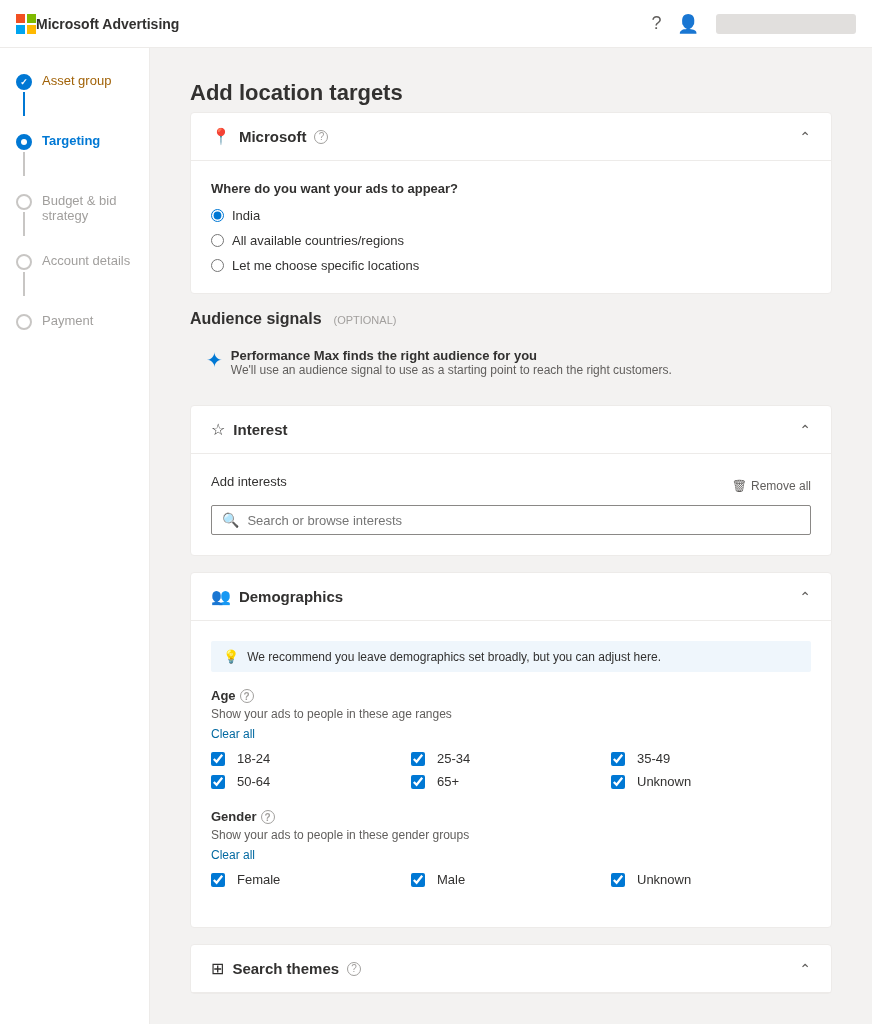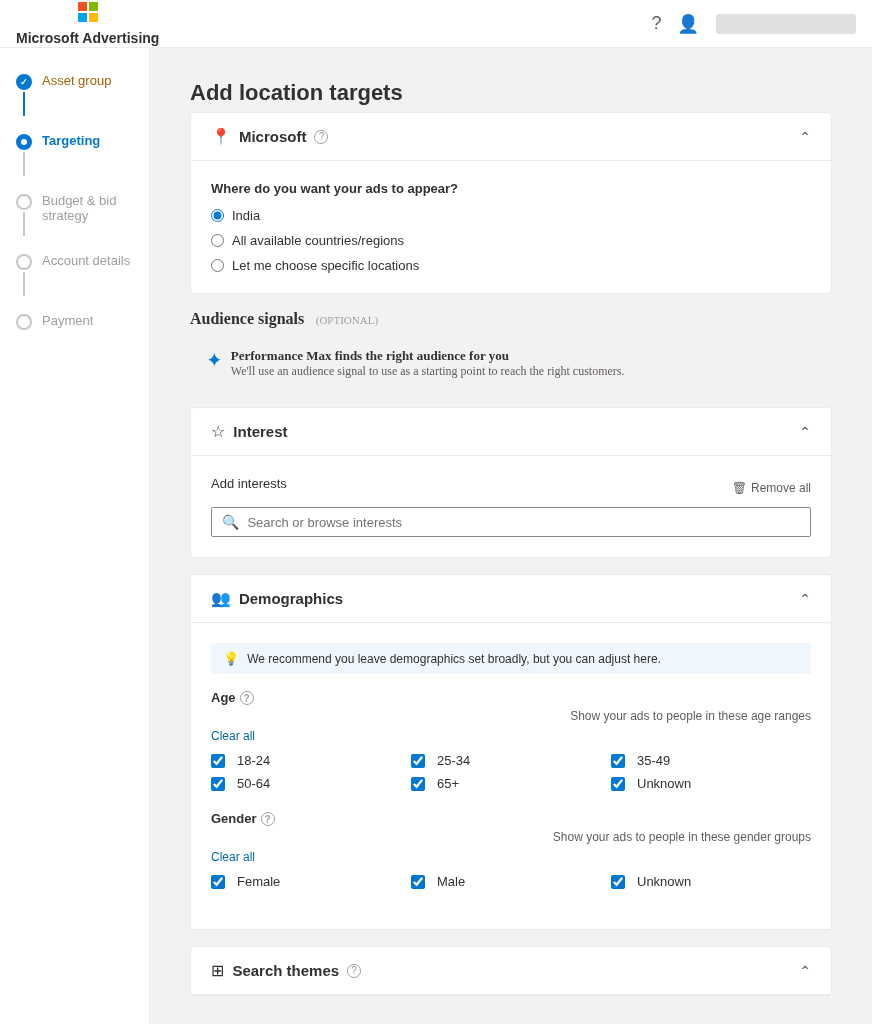--- a/index.html
+++ b/index.html
@@ -8,21 +8,21 @@
     
     .topnav {
       height: 48px;
       background: #fff;
       border-bottom: 1px solid #edebe9;
       display: flex;
       align-items: center;
       justify-content: space-between;
       padding: 0 16px;
     }
-    .topnav-brand { display: flex; align-items: center; gap: 8px; font-size: 14px; font-weight: 600; color: #323130; flex-direction: column; }
+    .topnav-brand { display: flex; align-items: center; font-size: 14px; font-weight: 600; color: #323130; }
     .topnav-right { display: flex; align-items: center; gap: 16px; }
     .topnav-icon { color: #605e5c; font-size: 18px; cursor: pointer; }
     .topnav-user { width: 140px; height: 20px; background: #e1dfdd; border-radius: 3px; }
 
     
     .layout { display: flex; min-height: calc(100vh - 48px); }
 
     
     .sidebar {
       width: 150px;
@@ -122,21 +122,21 @@
     .chevron-icon { color: #605e5c; font-size: 14px; cursor: pointer; }
 
     
     .radio-group { display: flex; flex-direction: column; gap: 10px; }
     .radio-label { display: flex; align-items: center; gap: 8px; font-size: 13px; cursor: pointer; }
     .radio-label input[type="radio"] { accent-color: #0078d4; }
 
     .question-label { font-size: 13px; font-weight: 600; margin-bottom: 12px; }
 
     
-    .audience-section { margin-bottom: 16px; font-family: Liberation Serif, serif; }
+    .audience-section { margin-bottom: 16px; }
     .audience-title { font-size: 16px; font-weight: 600; margin-bottom: 4px; }
     .audience-optional { font-size: 11px; color: #a19f9d; font-weight: 400; text-transform: uppercase; margin-left: 8px; }
     .ai-banner { display: flex; align-items: flex-start; gap: 8px; padding: 12px 16px; background: #f3f2f1; border-radius: 4px; margin-bottom: 16px; }
     .ai-icon { font-size: 20px; color: #0078d4; flex-shrink: 0; }
     .ai-text-title { font-size: 13px; font-weight: 600; color: #323130; }
     .ai-text-sub { font-size: 12px; color: #605e5c; }
 
     
     .section-label { font-size: 13px; color: #323130; margin-bottom: 8px; }
     .remove-all-btn { font-size: 12px; color: #605e5c; display: flex; align-items: center; gap: 4px; cursor: pointer; }
@@ -170,21 +170,21 @@
       background: #eff6fc;
       border-radius: 2px;
       font-size: 12px;
       color: #323130;
       margin-bottom: 16px;
     }
     .info-icon { color: #0078d4; font-size: 13px; }
 
     .demo-section { margin-bottom: 20px; }
     .demo-label { font-size: 13px; font-weight: 600; color: #323130; display: flex; align-items: flex-end; gap: 4px; }
-    .demo-sublabel { font-size: 12px; color: #605e5c; margin: 4px 0 6px 0; text-align: right; }
+    .demo-sublabel { font-size: 12px; color: #605e5c; margin: 4px 0 6px 0; }
     .clear-all-link { font-size: 12px; color: #0369a1; cursor: pointer; margin-bottom: 10px; }
 
     .checkbox-grid {
       display: grid;
       grid-template-columns: repeat(3, 1fr);
       gap: 8px 0;
     }
     .checkbox-item { display: flex; align-items: center; gap: 12px; font-size: 13px; }
     .checkbox-item input[type="checkbox"] { accent-color: #0078d4; width: 14px; height: 14px; }
 

